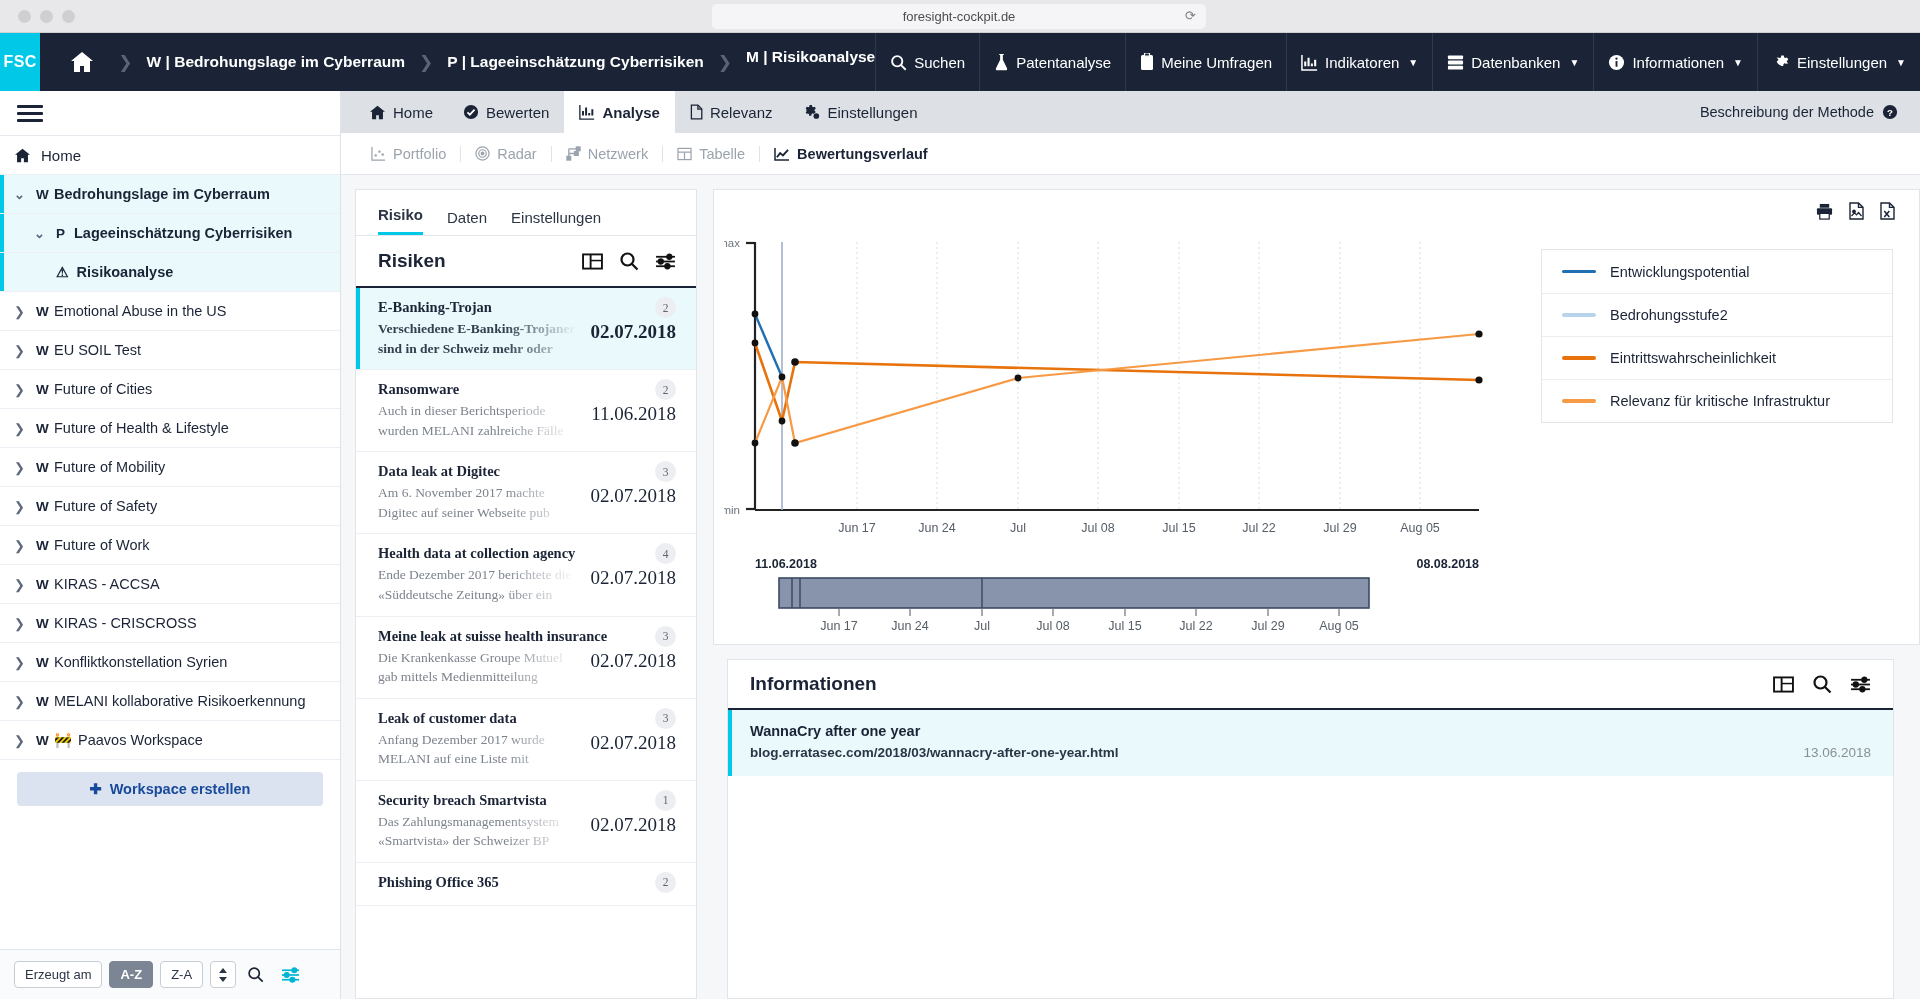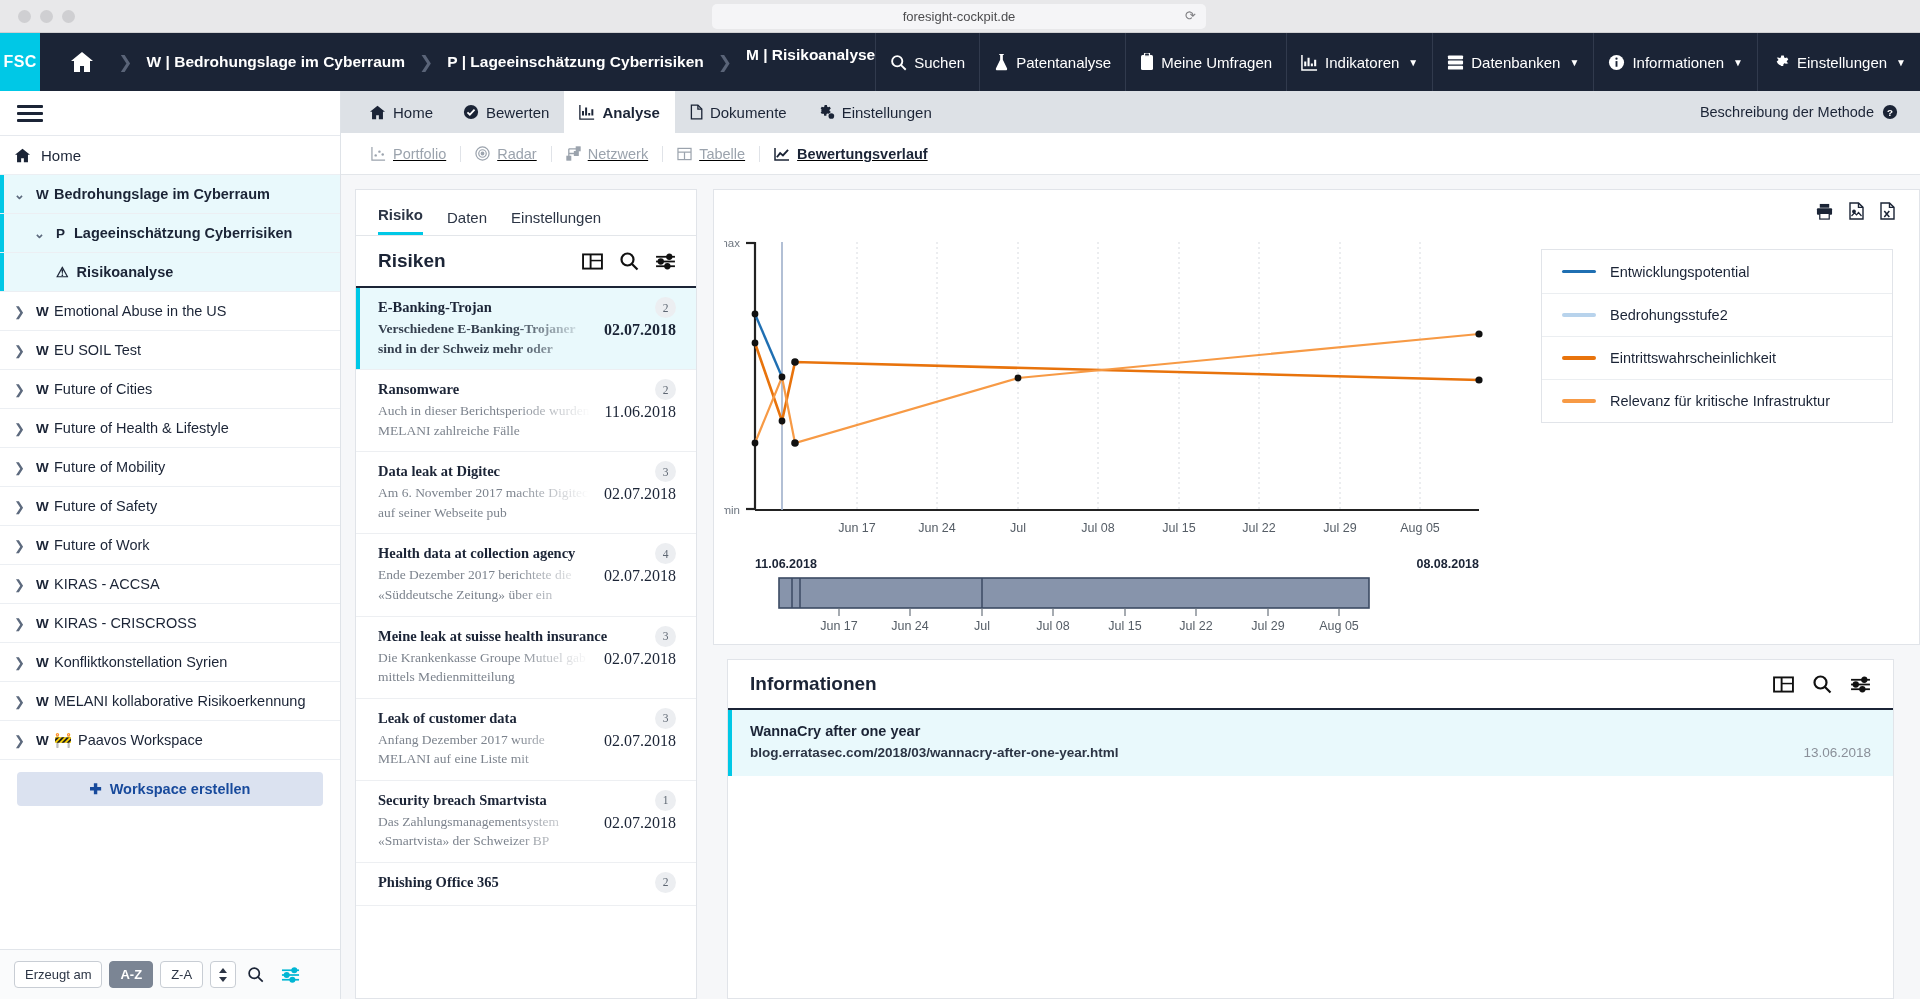--- a/index.html
+++ b/index.html
@@ -30,21 +30,21 @@
     height: 58px; background: #1b2436; display: flex; align-items: stretch; color: #fff;
   }
   #logo {
     width: 60px; background: #00c8e6; display: flex; align-items: center;
     justify-content: center; font-weight: bold; font-size: 16px; color: #fff; letter-spacing: .5px;
   }
   #breadcrumb { display: flex; align-items: center; padding-left: 20px; gap: 2px; }
   #breadcrumb .home-ic { font-size: 23px; padding: 0 10px; }
   #breadcrumb .sep { color: #5a6478; font-size: 17px; padding: 0 12px; font-weight: 300; }
   #breadcrumb .crumb { font-size: 15.5px; font-weight: bold; white-space: nowrap; }
-  #breadcrumb .crumb.active { border-bottom: 8px solid #0ea5e9; padding-bottom: 27px; margin-top: 20px; }
+  #breadcrumb .crumb.active { border-bottom: 3px solid #0ea5e9; padding-bottom: 27px; margin-top: 20px; }
   #nav-right { margin-left: auto; display: flex; align-items: stretch; }
   .nav-item {
     display: flex; align-items: center; gap: 7px; padding: 0 14px;
     font-size: 15px; border-left: 1px solid #313a4d; white-space: nowrap;
   }
   .nav-item .ic { display: inline-flex; align-items: center; }
   .nav-item .caret { font-size: 10px; margin-left: 2px; }
 
   
   #body-wrap { display: flex; height: 908px; }
@@ -85,21 +85,21 @@
   #side-foot .sic { font-size: 16px; color: #1b2436; margin-left: 4px; }
   #side-foot .filter-ic { margin-left: 10px; }
 
   
   #center { flex: 1; display: flex; flex-direction: column; background: #f6f7f9; min-width: 0; }
   #tabbar { height: 42px; background: #dde1e6; display: flex; align-items: stretch; padding-left: 13px; }
   .tab { display: flex; align-items: center; gap: 7px; padding: 0 15px; font-size: 15px; color: #1b2436; }
   .tab.active { background: #fff; font-weight: bold; }
   #method-help { margin-left: auto; display: flex; align-items: center; gap: 8px; padding-right: 22px; font-size: 14.5px; color: #1b2436; }
   #subtabbar { height: 42px; background: #fff; display: flex; align-items: center; padding-left: 16px;
-               border-bottom: 1px solid #e3e6ea; text-decoration: underline; }
+               border-bottom: 1px solid #e3e6ea; }
   .subtab { display: flex; align-items: center; gap: 7px; padding: 0 14px; font-size: 14.5px; color: #9ba3ad; }
   .subtab + .subtab { border-left: 1px solid #e0e3e8; }
   .subtab.active { color: #1b2436; font-weight: bold; }
 
   #content { flex: 1; display: flex; padding: 14px 0 0 14px; gap: 16px; min-height: 0; }
 
   
   #risk-card { width: 342px; background: #fff; border: 1px solid #e1e4e9; display: flex; flex-direction: column; }
   #risk-tabs { height: 46px; display: flex; align-items: flex-end; padding-left: 22px; gap: 24px;
                border-bottom: 1px solid #e3e6ea; }
@@ -113,21 +113,21 @@
   .risk-item { padding: 11px 20px 11px 22px; border-bottom: 1px solid #edeff2; position: relative; font-family: Liberation Serif, serif; }
   .risk-item.sel { background: #e9f9fc; }
   .risk-item.sel::before { content:""; position:absolute; left:0; top:0; bottom:0; width:4px; background:#00c8e6; }
   .risk-item .rtitle { font-size: 14.5px; font-weight: bold; color: #1b2436; margin-bottom: 3px; }
   .risk-item .rrow { display: flex; align-items: flex-start; }
   .risk-item .rdesc { font-size: 13.5px; color: #7c838d; line-height: 1.45; flex: 1;
                       max-height: 40px; overflow: hidden;
                       -webkit-mask-image: linear-gradient(to right, #000 62%, transparent 97%);
                       mask-image: linear-gradient(to right, #000 62%, transparent 97%); }
   .risk-item.sel .rdesc { color: #35404f; font-weight: bold; }
-  .risk-item .rdate { font-size: 16px; color: #1b2436; white-space: nowrap; margin-left: 8px; padding-top: 2px; }
+  .risk-item .rdate { font-size: 19px; color: #1b2436; white-space: nowrap; margin-left: 8px; padding-top: 2px; }
   .risk-item.sel .rdate { font-weight: bold; }
   .risk-item .badge {
     position: absolute; right: 20px; top: 9px; width: 21px; height: 21px; border-radius: 50%;
     background: #eceef1; color: #5d6672; font-size: 11.5px; display: flex;
     align-items: center; justify-content: center;
   }
 
   
   #chart-card { flex: 1; background: #fff; border: 1px solid #e1e4e9; display: flex;
                 flex-direction: column; min-width: 0; }
@@ -422,21 +422,21 @@
         </span>
         <span>Analyse</span>
       </div>
       <div class="tab">
         <span class="icon">
           <svg width="13" height="16" viewBox="0 0 14 17" fill="none" stroke="#1b2436" stroke-width="1.4">
               <path d="M1.5 1h7l4.2 4.2V16h-11.2z"></path>
               <path d="M8.5 1v4.3h4.2"></path>
             </svg>
         </span>
-        <span>Dokumente</span>
+        <span>Relevanz</span>
       </div>
       <div class="tab">
         <span class="icon">
           <svg width="18" height="16" viewBox="0 0 20 18" fill="#1b2436">
               <path d="M8 4.3a3.3 3.3 0 100 6.6 3.3 3.3 0 000-6.6zm7.5 4.6l-1.6-1.2.1-1.1 1.4-1.4-1.2-2.1-1.9.6-.9-.5L11 1.2H8.5l-.5 2-.9.5-1.9-.6-1.2 2.1 1.4 1.4.1 1.1-1.6 1.2 1.2 2.1 1.8-.4.8.7.2 2h2.5l.2-2 .8-.7 1.8.4z"></path>
               <circle cx="16" cy="13.5" r="3.2"></circle>
             </svg>
         </span>
         <span>Einstellungen</span>
       </div>

